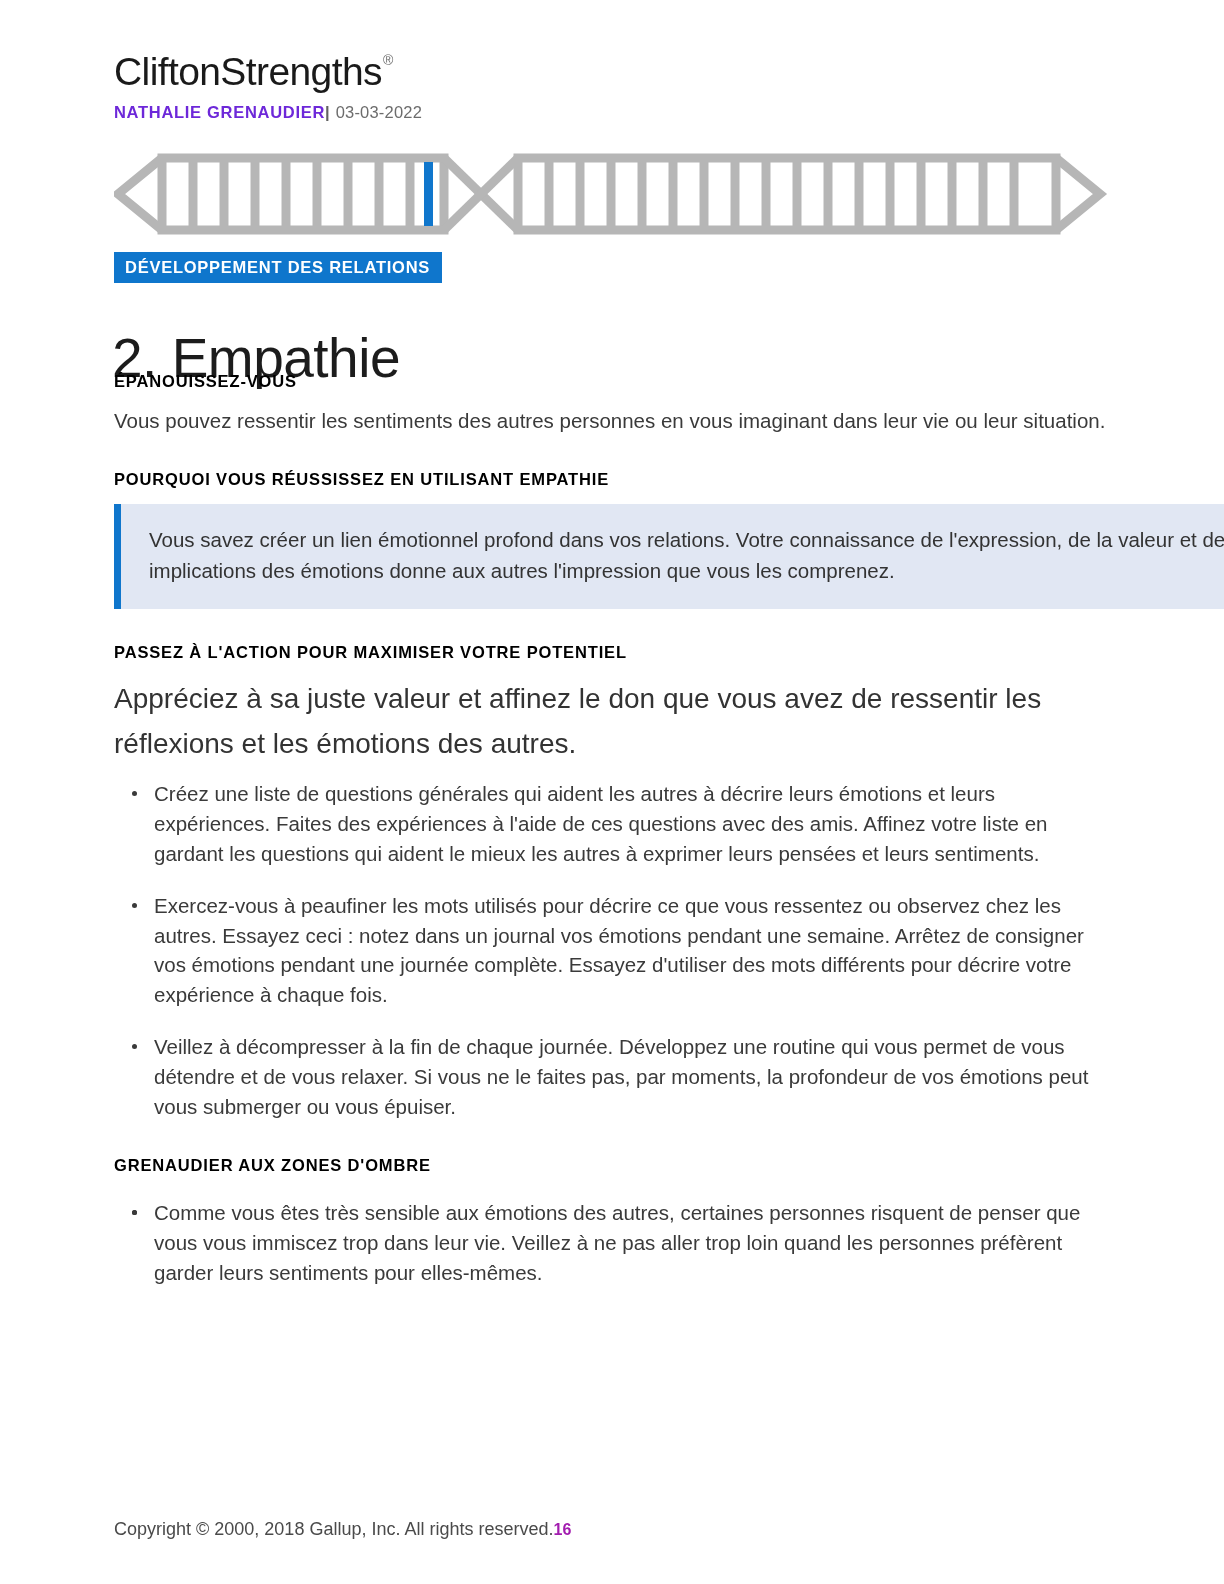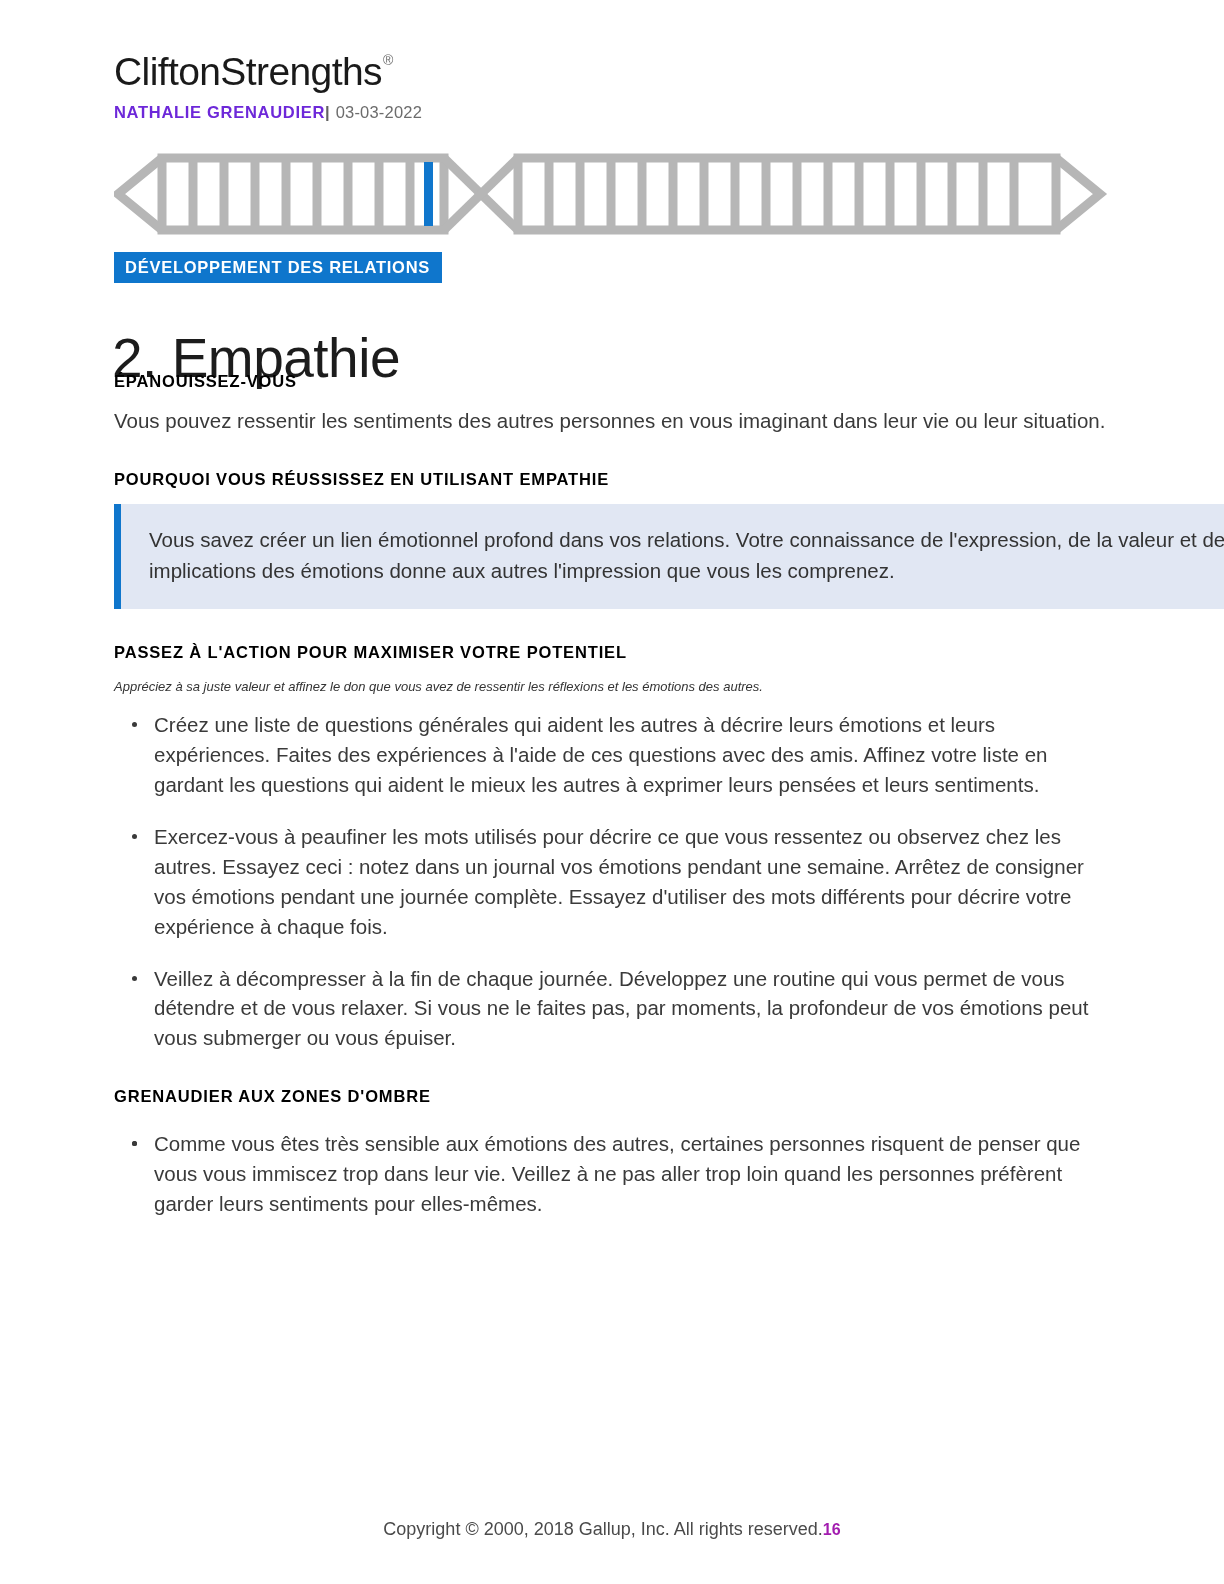--- a/index.html
+++ b/index.html
@@ -149,23 +149,22 @@
   }
   .callout p {
     margin: 0;
     font-size: 20.5px;
     font-weight: 300;
     color: #333333;
     line-height: 1.56;
   }
 
   .action-intro {
-    font-size: 13px;
-    font-weight: 300;
-    font-style: italic;
+    font-size: 28px;
+    font-weight: 300;
     color: #333333;
     line-height: 1.6;
     margin: 0 0 12px 0;
   }
 
   ul.tips {
     list-style: none;
     margin: 0;
     padding: 0;
   }
@@ -190,21 +189,21 @@
   }
 
   
   .footer {
     position: absolute;
     left: 114px;
     right: 114px;
     bottom: 44px;
     display: flex;
     align-items: baseline;
-    justify-content: center;
+    justify-content: flex-start;
     font-size: 18px;
     font-weight: 300;
     color: #4a4a4a;
   }
   .footer .pageno {
     font-size: 16px;
     font-weight: 700;
     color: #a21caf;
   }
 </style>

